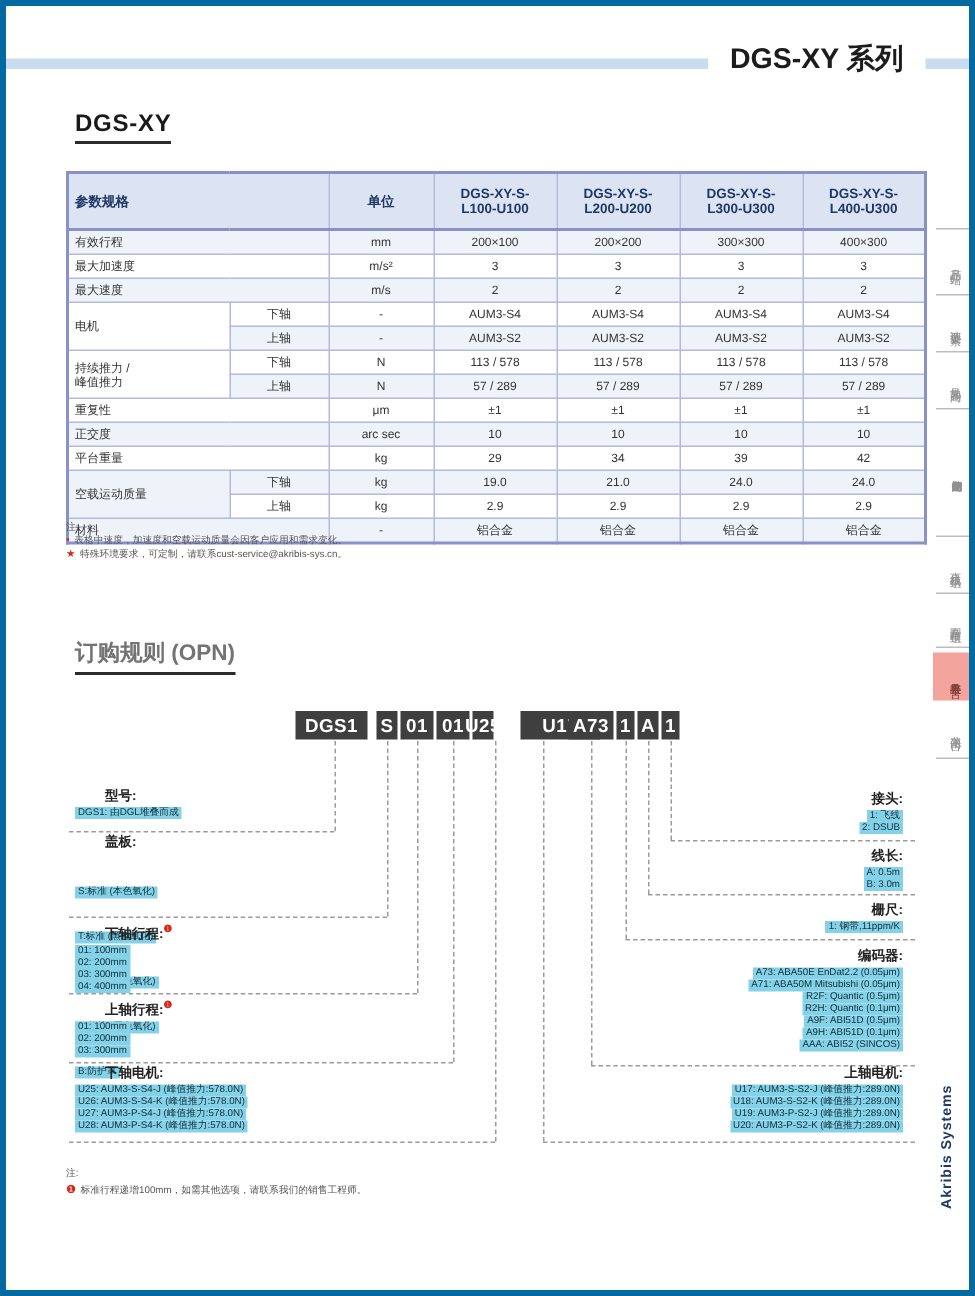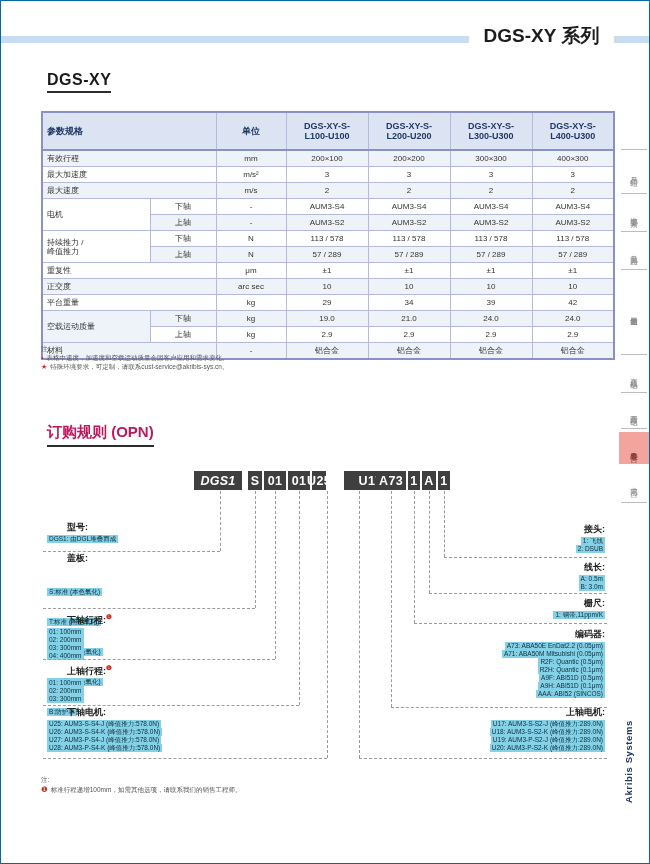--- a/index.html
+++ b/index.html
@@ -1,39 +1,39 @@
 <!DOCTYPE html>
 <html><head>
 <meta charset="utf-8">
 <style>
   :root{
     --accent:#c9ddf0; --hl:#85d2e8; --tab-active:#f2a49d;
     --tbl-border:#8892c8; --tbl-inner:#b3badd; --red:#d42a1e; --navy:#1f3864;
   }
   html,body{margin:0;padding:0;background:#e9e9e9;font-family:"Liberation Sans",sans-serif;}
-  .page{position:relative;width:650px;height:864px;background:#fff;border:1px solid #0369a1;box-sizing:border-box;overflow:hidden;margin:0 auto;}
+  .page{position:relative;width:650px;height:864px;background:#fff;border:4px solid #0369a1;box-sizing:border-box;overflow:hidden;margin:0 auto;}
   
   .hbar{position:absolute;top:35px;height:7px;background:var(--accent);}
   .hbar.l{left:0;width:468px;}
   .hbar.r{left:613px;width:37px;}
   .series-title{position:absolute;left:468px;top:22px;width:145px;text-align:center;font-size:19px;font-weight:600;color:#1c1c1c;white-space:nowrap;}
   .sec-title{position:absolute;left:46px;top:70px;font-size:16px;font-weight:bold;color:#1a1a1a;border-bottom:2px solid #2b2b2b;padding-bottom:2px;letter-spacing:.5px;}
   
   table.spec{position:absolute;left:40px;top:110px;width:572px;border-collapse:collapse;table-layout:fixed;border:2px solid var(--tbl-border);}
   table.spec th,table.spec td{border:1px solid var(--tbl-inner);font-size:8px;color:#333;padding:1px 4px;height:13px;}
   table.spec thead th{background:#dce4f4;color:var(--navy);font-size:9px;font-weight:bold;height:34px;border-bottom:2px solid var(--tbl-border);}
   th.ph{text-align:left;padding-left:7px;font-size:9.5px;}
   td.lbl{text-align:left;padding-left:7px;white-space:pre-line;line-height:9px;}
   td.sub,td.unit,td.val{text-align:center;}
   tr.stripe td{background:#eef2f9;}
   
   .tbl-notes{position:absolute;left:40px;top:343px;font-size:6.5px;color:#555;line-height:9px;}
   .tbl-notes .bullet{color:var(--red);margin-right:3px;font-size:7px;}
   
-  .opn-title{position:absolute;left:46px;top:422px;font-size:15px;font-weight:bold;color:#be185d;border-bottom:2px solid #2b2b2b;padding-bottom:3px;}
+  .opn-title{position:absolute;left:46px;top:422px;font-size:15px;font-weight:bold;color:#737373;border-bottom:2px solid #2b2b2b;padding-bottom:3px;}
   .code-block{position:absolute;top:470px;height:19px;background:#3f3f3f;color:#fff;font-weight:bold;font-size:12.5px;display:flex;align-items:center;justify-content:center;letter-spacing:.3px;}
   .dash-h{position:absolute;height:0;border-top:1px dashed #9b9b9b;}
   .dash-v{position:absolute;width:0;border-left:1px dashed #9b9b9b;}
   .opn-group{position:absolute;display:flex;flex-direction:column;}
   .opn-group.left{align-items:flex-start;}
   .opn-group.right{align-items:flex-end;text-align:right;}
   .g-title{font-size:9px;font-weight:bold;color:#222;margin-bottom:2px;line-height:11px;padding-left:20px;}
   .g-title sup{color:var(--red);font-size:6.5px;font-weight:bold;}
   .g-item{font-size:6.5px;line-height:8px;background:var(--hl);color:#0e2d3a;padding:0 2px;width:fit-content;white-space:nowrap;}
   .opn-note{position:absolute;left:40px;top:774px;font-size:6.5px;color:#555;line-height:9.5px;}
@@ -191,21 +191,21 @@
     <div>注:</div>
     <div id="tbl-note-items">
         <div class="note-line"><span class="bullet">•</span>表格中速度，加速度和空载运动质量会因客户应用和需求变化。</div>
         <div class="note-line"><span class="bullet">★</span>特殊环境要求，可定制，请联系cust-service@akribis-sys.cn。</div>
       </div>
   </div>
 
   <div class="opn-title">订购规则 (OPN)</div>
 
   <div id="opn-diagram">
-      <div class="code-block" style="left: 193px; width: 48px; font-style: italic;">DGS1</div>
+      <div class="code-block" style="left: 193px; width: 48px;">DGS1</div>
       <div class="code-block" style="left: 247px; width: 14px;">S</div>
       <div class="code-block" style="left: 263px; width: 22px;">01</div>
       <div class="code-block" style="left: 287px; width: 22px;">01</div>
       <div class="code-block" style="left: 311px; width: 14px;">U25</div>
       <div class="code-block" style="left: 343px; width: 53px;">U17</div>
       <div class="code-block" style="left: 375px; width: 30px;">A73</div>
       <div class="code-block" style="left: 407px; width: 12px;">1</div>
       <div class="code-block" style="left: 421px; width: 14px;">A</div>
       <div class="code-block" style="left: 437px; width: 12px;">1</div>
       <div class="opn-group left" style="top: 521px; left: 46px;">

